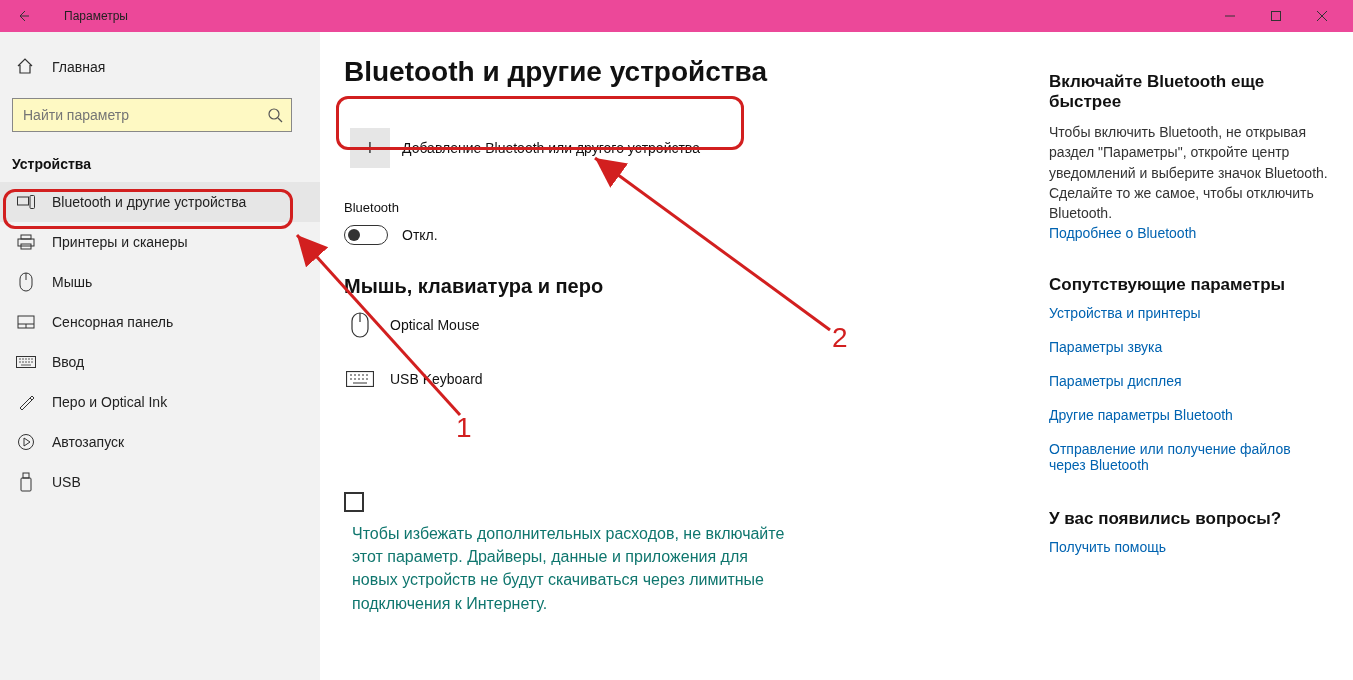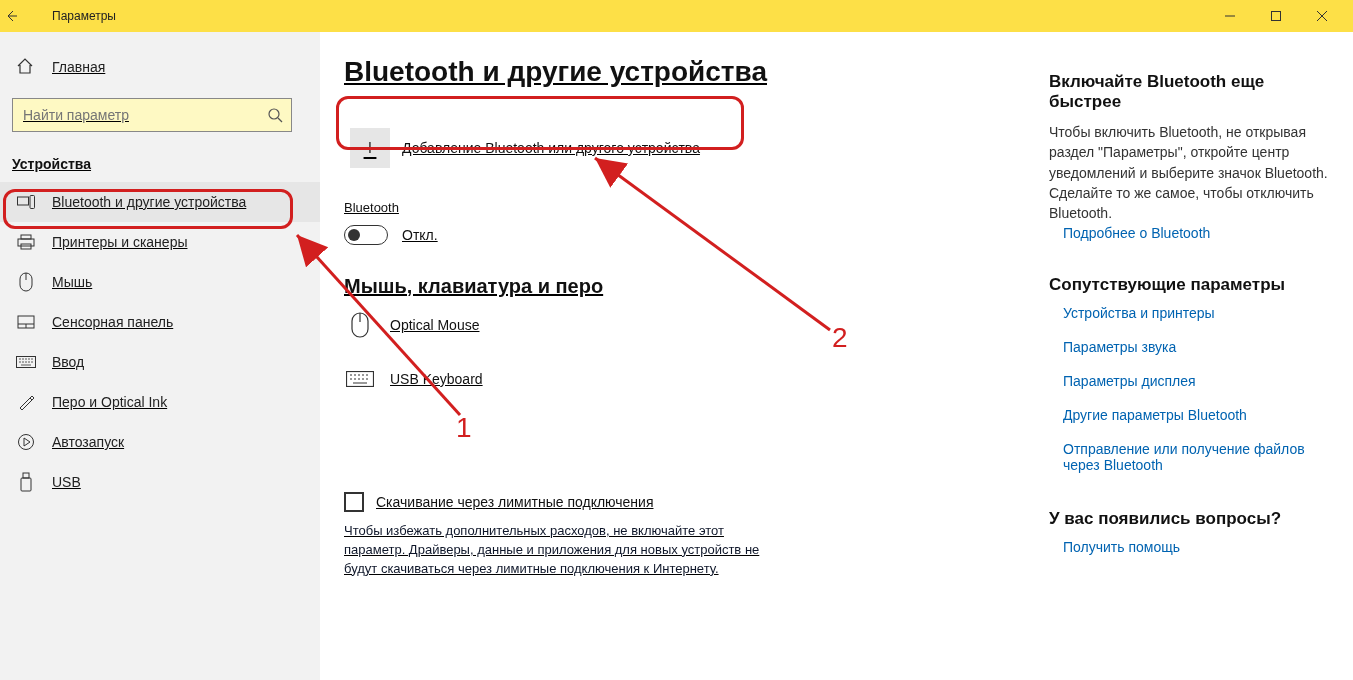--- a/index.html
+++ b/index.html
@@ -5,29 +5,29 @@
   * { box-sizing: border-box; margin: 0; padding: 0; }
   html, body {
     width: 1353px; height: 680px;
     font-family: "Segoe UI", Tahoma, sans-serif;
     background: #ffffff; color: #000;
     overflow: hidden;
     font-size: 14px;
   }
   .titlebar {
     height: 32px; display: flex; align-items: center;
-    background: #fde047; padding: 0 8px 0 4px;
+    background: #ec4899; padding: 0 8px 0 16px;
   }
   .titlebar .back { width: 46px; text-align: center; font-size: 15px; color: #333; cursor: default; }
   .titlebar .title { font-size: 12px; color: #222; padding-left: 2px; }
   .titlebar .spacer { flex: 1; }
   .titlebar .winbtn { width: 46px; height: 32px; display: flex; align-items: center; justify-content: center; font-size: 12px; color: #333; }
   .winbtn svg { width: 10px; height: 10px; stroke: #333; stroke-width: 1; fill: none; }
 
-  .body { display: flex; height: calc(100% - 32px); text-decoration: underline; }
+  .body { display: flex; height: calc(100% - 32px); }
 
   .sidebar {
     width: 320px; background: #f2f2f2;
     display: flex; flex-direction: column;
     padding-top: 14px;
   }
   .home-row {
     display: flex; align-items: center; gap: 16px;
     height: 42px; padding: 0 16px; font-size: 14px; color: #222;
   }
@@ -88,31 +88,32 @@
     height: 54px; padding: 0 2px; font-size: 14px; color: #111;
   }
   .device-row .dicon { width: 28px; height: 28px; display:flex; align-items:center; justify-content:center;}
 
   .check-row { display: flex; align-items: center; gap: 12px; margin-top: 86px; }
   .checkbox {
     width: 20px; height: 20px; border: 2px solid #333; background: #fff;
   }
   .check-label { font-size: 14px; color: #111; }
   .desc {
-    margin-top: 10px; font-size: 13px; color: #0f172a; line-height: 1.45;
+    margin-top: 10px; font-size: 16px; color: #0f766e; line-height: 1.45;
     max-width: 440px;
+    margin-left: 8px;
   }
 
   .aside {
     width: 280px; position: absolute; right: 24px; top: 40px;
     font-size: 14px; color: #111;
   }
   .aside h3 { font-size: 17px; font-weight: 600; margin-bottom: 10px; }
   .aside p { font-size: 14px; color: #333; line-height: 1.45; margin-bottom: 2px; }
-  .aside a { color: #0063b1; text-decoration: none; display: block; margin-bottom: 2px; margin-left: 14px; }
+  .aside a { color: #0063b1; text-decoration: none; display: block; margin-bottom: 2px; }
   .aside .block2 { margin-top: 34px; }
   .aside .block3 { margin-top: 36px; }
   .aside .link-list a { margin-bottom: 18px; }
   .redbox {
     position: absolute; border: 3px solid #d21f1f; border-radius: 12px;
     pointer-events: none;
   }
   .arrow-svg { position: absolute; pointer-events: none; }
   .anno-num { position: absolute; color: #d21f1f; font-size: 28px; font-weight: 400; pointer-events: none; }
 
@@ -277,21 +278,20 @@
           <svg width="28" height="16" viewBox="0 0 28 16">
               <rect x="0.5" y="0.5" width="27" height="15" stroke="#333" fill="none" stroke-width="1.2"></rect>
               <path d="M4 4h2M8 4h2M12 4h2M16 4h2M20 4h2M4 8h2M8 8h2M12 8h2M16 8h2M20 8h2M7 12h14" stroke="#333" stroke-width="1"></path>
             </svg>
         </span>
         <span>USB Keyboard</span>
       </div>
 
       <div class="check-row">
         <div class="checkbox"></div>
-        <div class="check-label">Скачивание через лимитные подключения</div>
       </div>
       <p class="desc">Чтобы избежать дополнительных расходов, не включайте этот параметр. Драйверы, данные и приложения для новых устройств не будут скачиваться через лимитные подключения к Интернету.</p>
     </div>
 
     <div class="aside">
       <div class="block1">
         <h3>Включайте Bluetooth еще быстрее</h3>
         <p>Чтобы включить Bluetooth, не открывая раздел "Параметры", откройте центр уведомлений и выберите значок Bluetooth. Сделайте то же самое, чтобы отключить Bluetooth.</p>
         <a href="#">Подробнее о Bluetooth</a>
       </div>

